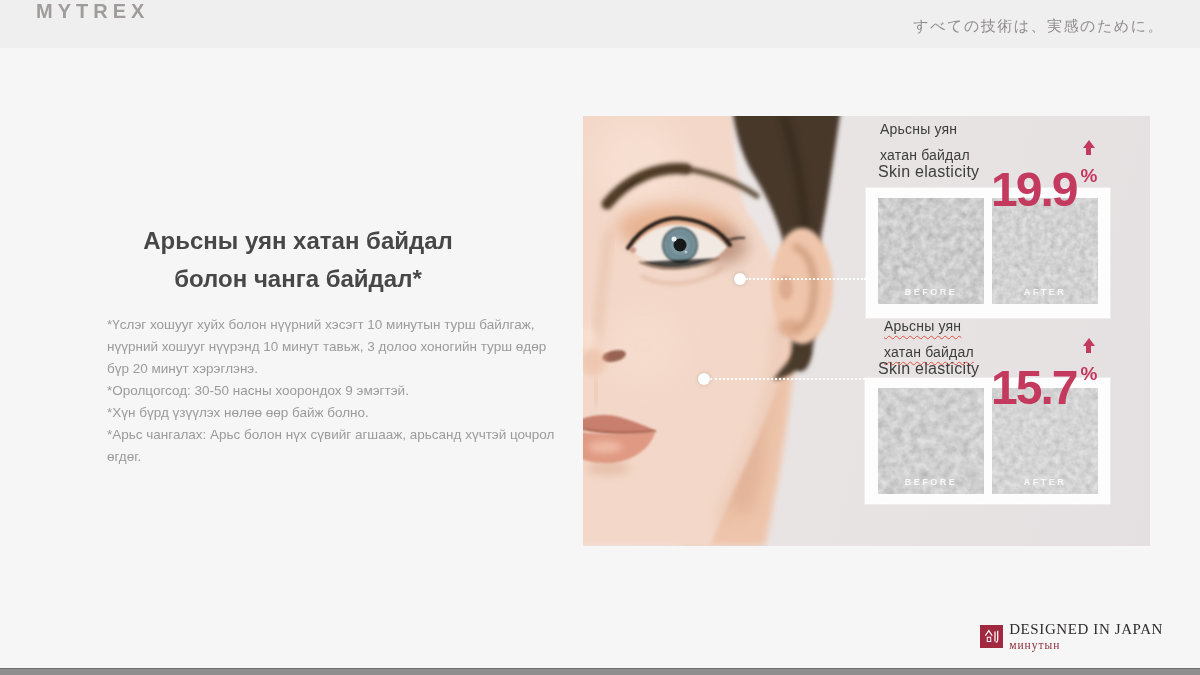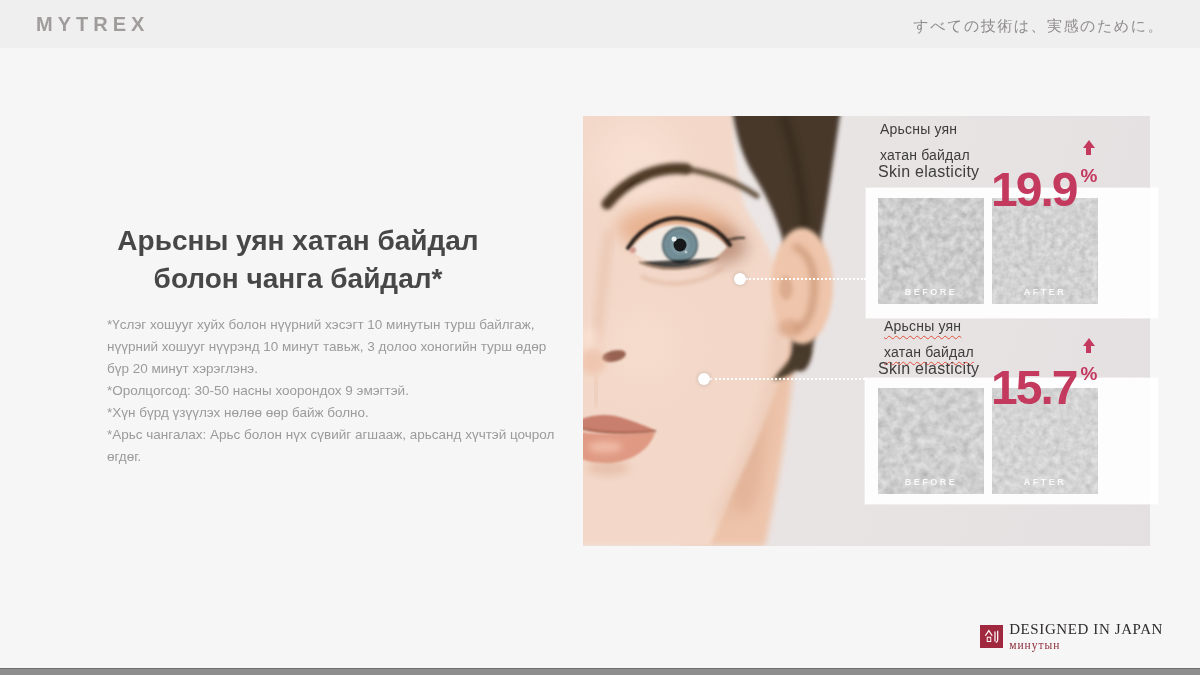--- a/index.html
+++ b/index.html
@@ -1,41 +1,41 @@
 <!DOCTYPE html>
 <html><head>
 <meta charset="utf-8">
 <style>
   html,body{margin:0;padding:0;}
   body{font-family:"Liberation Sans","DejaVu Sans",sans-serif;}
   .slide{position:relative;width:1200px;height:675px;background:#f7f6f6;overflow:hidden;}
 
   
   .topbar{position:absolute;left:0;top:0;width:1200px;height:48px;background:#f0efef;}
-  .brand{position:absolute;left:36px;top:13px;font-size:20px;font-weight:700;color:#a09c9c;letter-spacing:5px;text-align:center;}
+  .brand{position:absolute;left:36px;top:0;font-size:20px;font-weight:700;color:#a09c9c;letter-spacing:5px;text-align:center;}
   .tagline{position:absolute;right:36px;top:17px;font-size:15px;color:#8f8c8c;letter-spacing:1.5px;}
 
   
   .title{position:absolute;left:78px;top:222px;width:440px;text-align:center;color:#474747;
-         font-size:28px;font-weight:700;line-height:38px;}
+         font-size:24px;font-weight:700;line-height:38px;}
   .notes{position:absolute;left:107px;top:314px;width:452px;color:#9b9b9b;font-size:13.5px;line-height:22px;}
   .note{margin:0;}
 
   
   .photo{position:absolute;left:583px;top:116px;width:567px;height:430px;overflow:hidden;
          background:linear-gradient(105deg,#f2ebe8 0%,#e9e4e4 40%,#e4e0e1 100%);}
   .photo svg{position:absolute;left:0;top:0;}
 
   
   .dot{position:absolute;width:12px;height:12px;border-radius:50%;background:#fff;box-shadow:0 0 4px rgba(0,0,0,.18);z-index:6;}
   .lead{position:absolute;height:0;border-top:2px dotted #ffffff;z-index:5;}
 
   
   .panel{position:absolute;background:rgba(255,255,255,.92);border:1px dashed #ffffff;z-index:3;
-         box-shadow:0 0 0 1px rgba(255,255,255,.35);padding-left:48px;}
+         box-shadow:0 0 0 1px rgba(255,255,255,.35);}
   .tex{position:absolute;width:106px;height:106px;overflow:hidden;}
   .tex svg{display:block;}
   .tex-label{position:absolute;left:0;right:0;bottom:7px;text-align:center;color:rgba(255,255,255,.85);
              font-size:9px;letter-spacing:2.5px;font-weight:700;}
 
   .mn-label{position:absolute;font-size:14px;color:#3d3d3d;z-index:4;letter-spacing:.2px;}
   .en-label{position:absolute;font-size:16px;color:#3d3d3d;z-index:4;letter-spacing:.3px;}
   .misspell{text-decoration:underline;text-decoration-style:wavy;text-decoration-color:#e2503c;
             text-decoration-thickness:1px;text-underline-offset:4px;}
 

